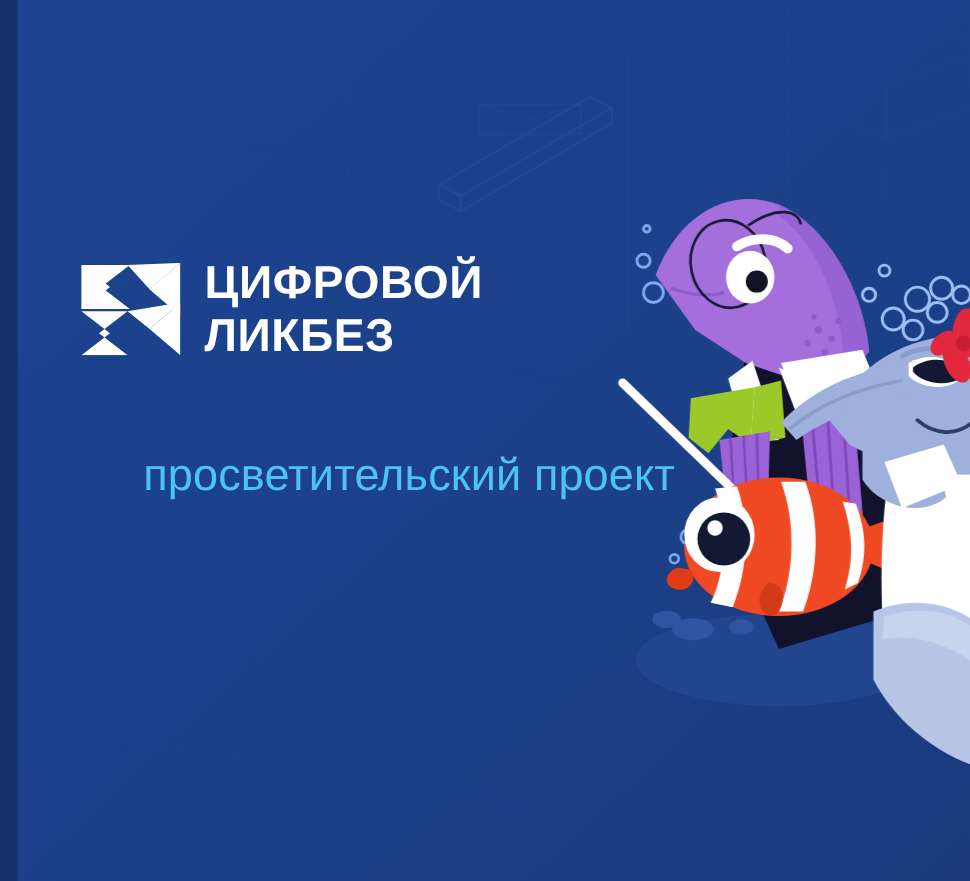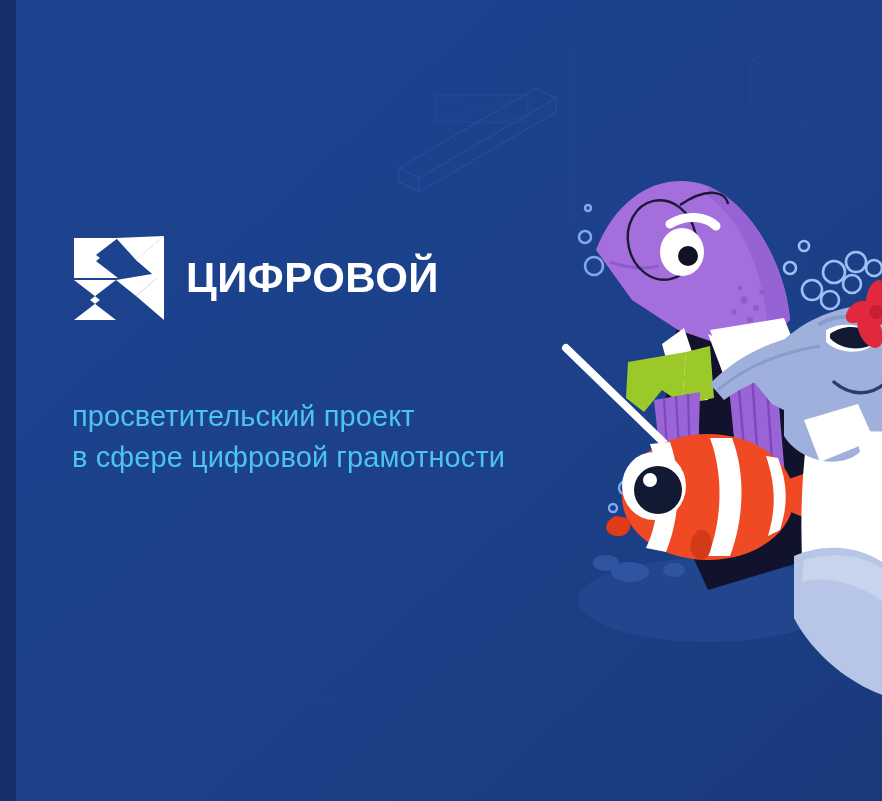--- a/index.html
+++ b/index.html
@@ -73,24 +73,25 @@
     letter-spacing: 0.5px;
     white-space: nowrap;
   }
   .brand-line.second {
     margin-top: 6px;
   }
 
   .tagline {
     margin-top: 76px;
     color: #4cc3f0;
-    font-size: 29px;
+    font-size: 41px;
     line-height: 1.42;
     font-weight: 400;
     letter-spacing: 0.1px;
+    text-align: center;
   }
   .tagline span {
     display: block;
     white-space: nowrap;
   }
 </style>
 </head>
 <body>
 
 <div id="banner">
@@ -297,22 +298,22 @@
         <path d="M44 2 L92 0 L64 24 Z" fill="#ffffff"></path>
 
         <path d="M2 44 L44 44 L18 64 L44 84 L2 84 L28 64 Z" fill="#ffffff"></path>
 
         <path d="M92 36 L92 84 L64 60 Z" fill="#ffffff"></path>
         <path d="M44 44 L92 36 L64 60 Z" fill="#ffffff"></path>
       </svg>
 
       <div class="brand">
         <span class="brand-line">ЦИФРОВОЙ</span>
+        <span class="brand-line second">ЛИКБЕЗ</span>
       </div>
     </div>
 
     <div class="tagline">
       <span>просветительский проект</span>
-      <span>в сфере цифровой грамотности</span>
     </div>
   </div>
 
 </div>
 
 </body></html>

